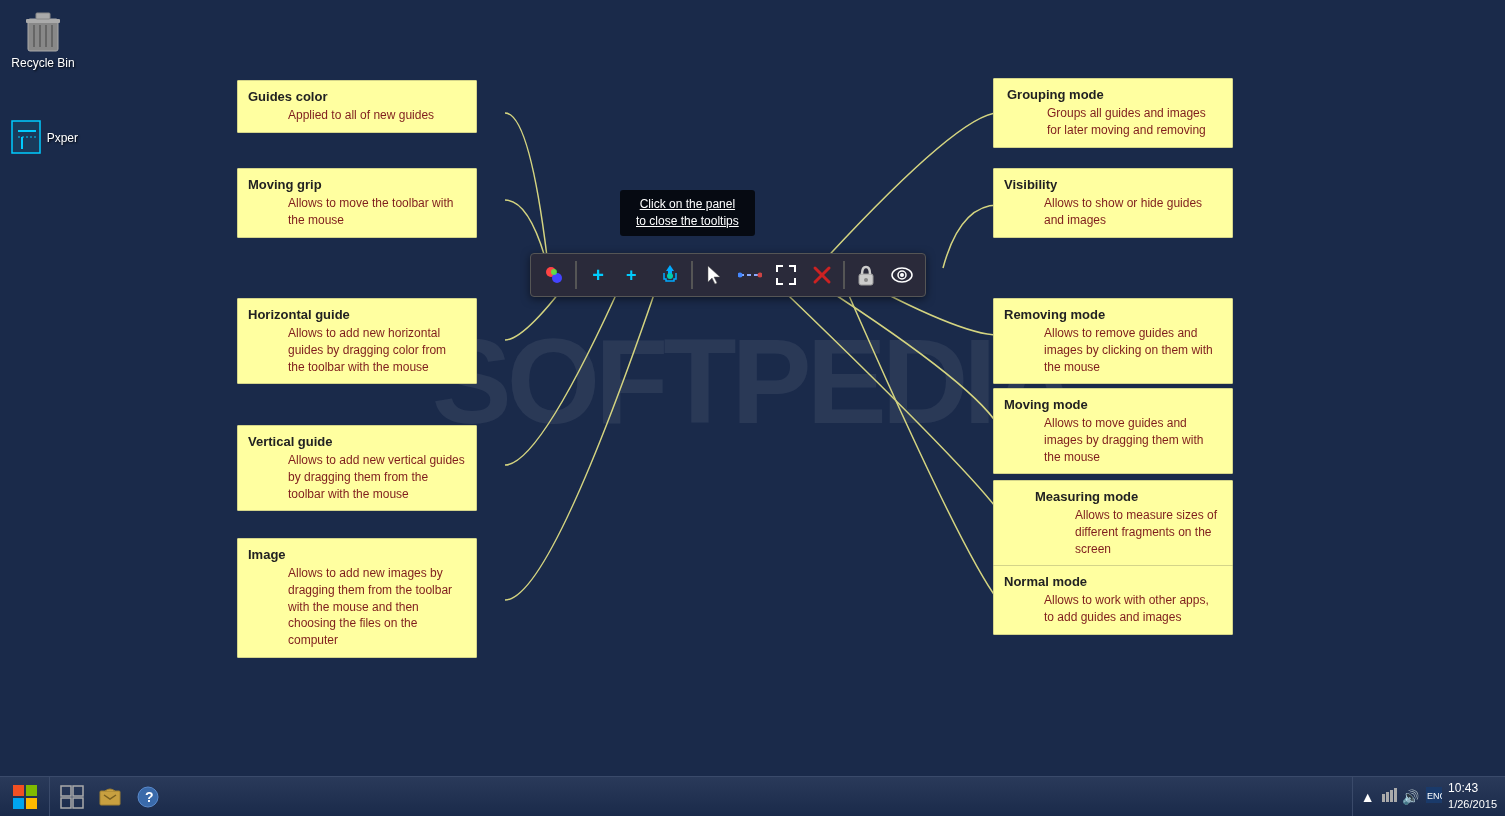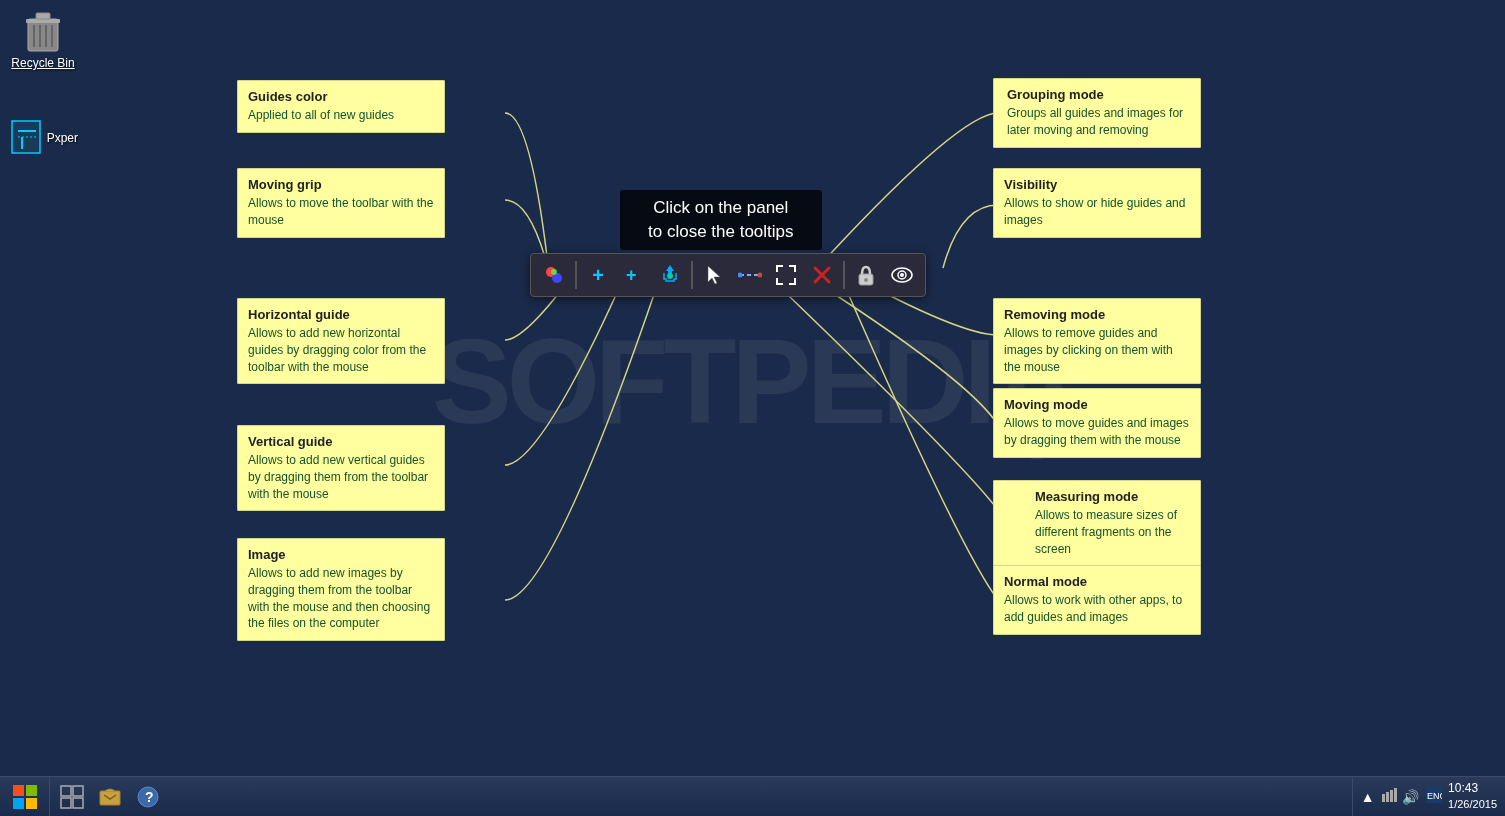--- a/index.html
+++ b/index.html
@@ -65,21 +65,20 @@
       align-items: center;
       justify-content: center;
       font-size: 36px;
     }
     .desktop-icon .icon-label {
       color: white;
       font-size: 12px;
       text-align: center;
       text-shadow: 1px 1px 2px rgba(0,0,0,0.8);
       margin-top: 2px;
-      text-decoration: underline;
     }
 
     
     .desktop-icon2 {
       position: absolute;
       top: 115px;
       left: 8px;
       display: flex;
       flex-direction: row;
       align-items: center;
@@ -101,34 +100,35 @@
       text-shadow: 1px 1px 2px rgba(0,0,0,0.8);
       margin-top: 2px;
     }
 
     
     .tooltip-box {
       position: absolute;
       background-color: #ffffa0;
       border: 1px solid #d4d48a;
       padding: 8px 10px;
-      width: 208px;
+      width: 240px;
       z-index: 20;
       border-radius: 1px;
     }
     .tooltip-box .t-title {
       font-weight: bold;
       font-size: 13px;
       color: #222;
       margin-bottom: 3px;
     }
     .tooltip-box .t-body {
       font-size: 12px;
-      color: #14532d;
+      color: #7f1d1d;
       line-height: 1.4;
+      margin-left: 40px;
     }
 
     
     .toolbar {
       position: absolute;
       top: 253px;
       left: 530px;
       background: #2a2a3a;
       border: 1px solid #555;
       border-radius: 4px;
@@ -157,26 +157,27 @@
       margin: 0 2px;
     }
 
     
     .toolbar-tooltip {
       position: absolute;
       top: 190px;
       left: 620px;
       background: rgba(0,0,0,0.75);
       color: white;
-      padding: 6px 28px;
-      font-size: 17px;
+      padding: 6px 16px;
+      font-size: 12px;
       text-align: center;
       border-radius: 3px;
       z-index: 40;
       line-height: 1.4;
+      text-decoration: underline;
     }
 
     
     .lines-svg {
       position: absolute;
       inset: 0;
       width: 100%;
       height: 100%;
       z-index: 15;
       pointer-events: none;

